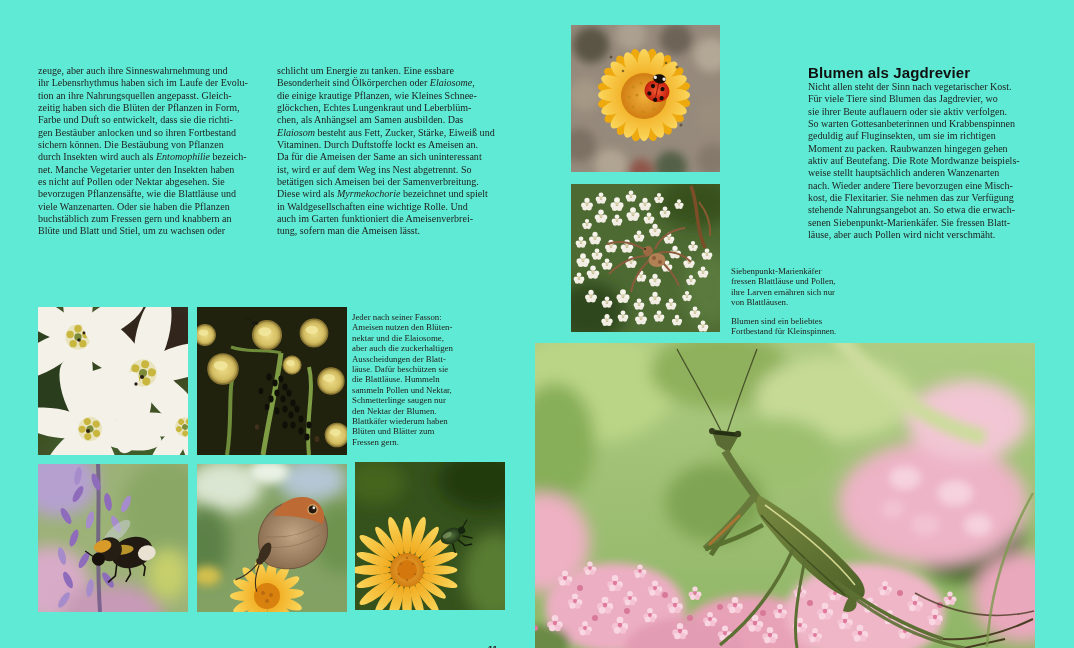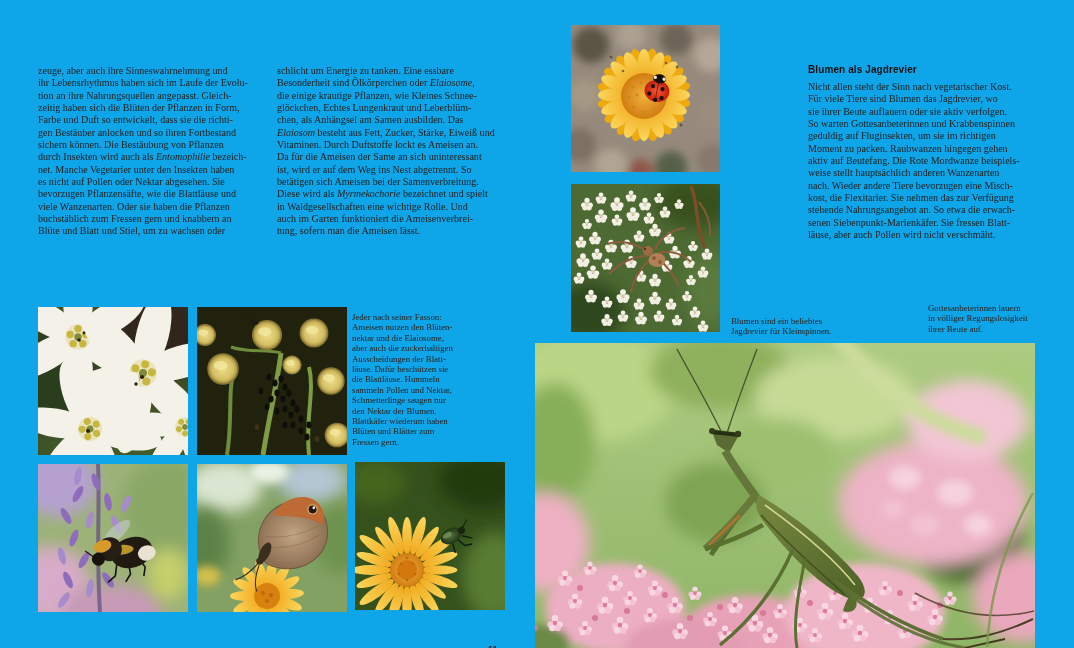--- a/index.html
+++ b/index.html
@@ -1,26 +1,26 @@
 <!DOCTYPE html>
 <html lang="de"><head>
 <meta charset="utf-8">
 <style>
   html,body{margin:0;padding:0;background:#ffffff;}
-  .spread{position:relative;width:1074px;height:648px;background:#0ea5e9;overflow:hidden;
+  .spread{position:relative;width:1074px;height:648px;background:#5eead4;overflow:hidden;
           font-family:"Liberation Serif", serif;color:#1e1e1c;}
   .page{position:absolute;top:0;height:648px;}
   .page.left{left:0;width:535px;}
   .page.right{left:535px;width:539px;}
   .body-text{position:absolute;font-size:10.8px;line-height:12.35px;white-space:pre-line;
              width:270px;transform:scaleX(.93);transform-origin:0 0;text-align:left;}
   .body-text em{font-style:italic;}
   .caption{position:absolute;font-size:8.8px;line-height:10.4px;white-space:pre-line;width:150px;color:#23231f;}
   .heading{position:absolute;margin:0;font-family:"Liberation Sans", sans-serif;
-           font-size:10px;font-weight:700;color:#101010;letter-spacing:.1px;}
+           font-size:15px;font-weight:700;color:#101010;letter-spacing:.1px;}
   .pagenum{position:absolute;font-family:"Liberation Sans", sans-serif;font-size:9px;font-weight:700;color:#222;}
   figure.photo{position:absolute;margin:0;padding:0;}
   figure.photo svg{width:100%;height:100%;display:block;}
 </style>
 </head>
 <body>
 
 <svg width="0" height="0" style="position:absolute" aria-hidden="true">
 <defs>
   <filter id="b8" x="-60%" y="-60%" width="220%" height="220%">
@@ -551,27 +551,28 @@
           </g>
           <ellipse cx="6" cy="6" rx="8.5" ry="7" fill="#b28055"></ellipse>
           <circle cx="3" cy="4" r="2" fill="#7c4c2c" opacity=".7"></circle>
             <circle cx="9" cy="8" r="2" fill="#7c4c2c" opacity=".7"></circle>
           <circle cx="-3" cy="-3" r="5" fill="#9c6a42"></circle>
           <circle cx="-6" cy="-5" r="1" fill="#3c2414"></circle>
         </g>
       </svg>
     </figure>
 
+    <div class="caption" style="left:196px;top:266px;width:140px;">Siebenpunkt-Marienkäfer
+fressen Blattläuse und Pollen,
+ihre Larven ernähren sich nur
+von Blattläusen.</div>
 
     <div class="caption" style="left:196px;top:316px;width:140px;">Blumen sind ein beliebtes
-Jagdrevier für Kleinspinnen.</div>
-
-    <div class="caption" style="left:393px;top:303px;width:140px;">Gottesanbeterinnen lauern
-in völliger Regungslosigkeit
-ihrer Beute auf.</div>
+Fortbestand für Kleinspinnen.</div>
+
 
     <figure class="photo" style="left:0px;top:343px;width:500px;height:305px;">
       <svg viewBox="0 0 500 305">
         <rect width="500" height="305" fill="url(#gk)"></rect>
         <g filter="url(#b8)">
           <ellipse cx="55" cy="45" rx="85" ry="55" fill="#bad585"></ellipse>
           <ellipse cx="185" cy="28" rx="70" ry="38" fill="#8fb05c"></ellipse>
           <ellipse cx="300" cy="55" rx="80" ry="42" fill="#c6da96"></ellipse>
           <ellipse cx="468" cy="55" rx="55" ry="38" fill="#a9ca7a"></ellipse>
           <ellipse cx="240" cy="110" rx="60" ry="35" fill="#9cc06e"></ellipse>

